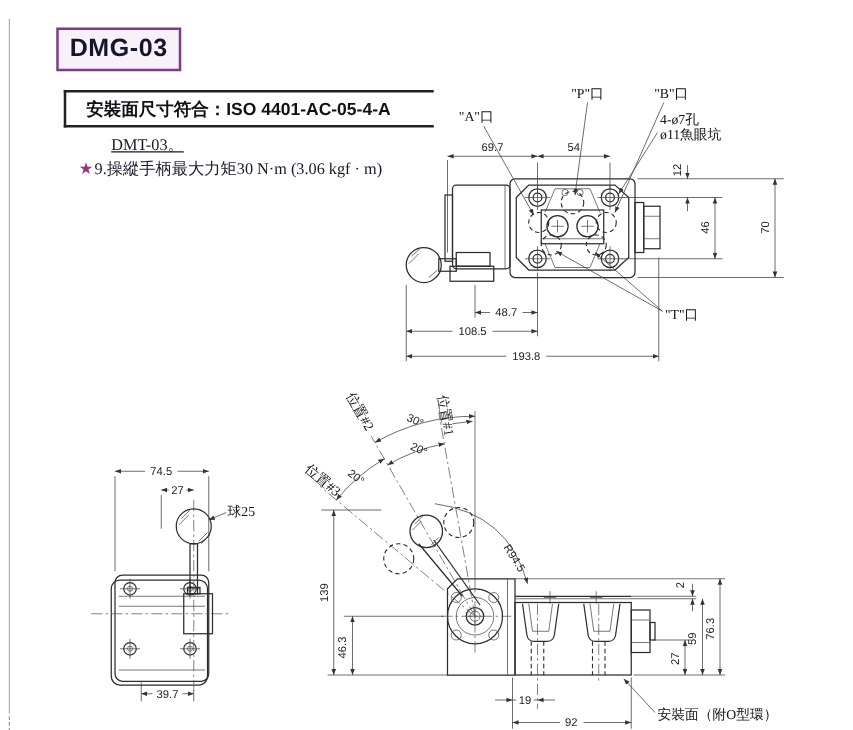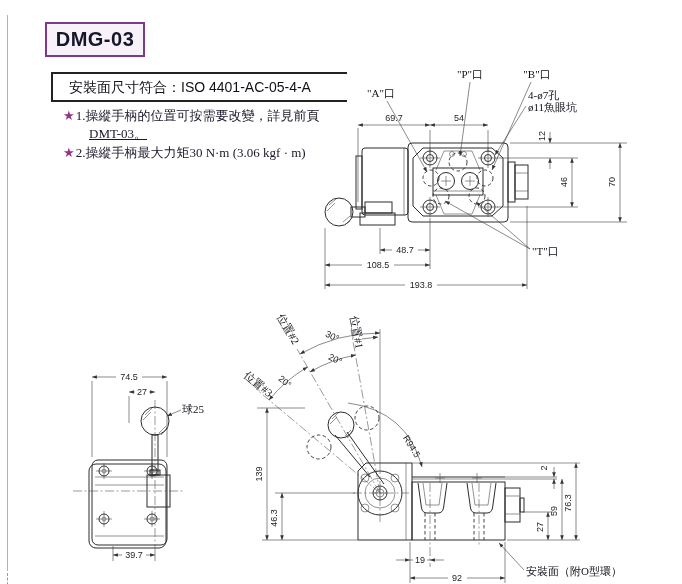--- a/index.html
+++ b/index.html
@@ -6,21 +6,21 @@
   #page{position:relative;width:682px;height:584px;background:#ffffff;overflow:hidden;
         font-family:"Liberation Sans",sans-serif;margin-top:15px;}
   .margin-line{position:absolute;left:7px;top:0;width:1px;height:556px;background:#b3b3b3;}
   .margin-dash{position:absolute;left:7px;top:558px;height:26px;width:0;border-left:1px dashed #9a9a9a;}
   .margin-dash-h{position:absolute;left:7px;top:574px;width:42px;height:0;border-top:1px dashed #9a9a9a;}
   .title-box{position:absolute;left:45px;top:7px;width:96px;height:31px;line-height:31px;
              border:2px solid #7b3a8c;background:#f8f1f9;color:#15152b;font-size:20px;
              font-weight:bold;text-align:center;letter-spacing:.5px;}
   .spec-box{position:absolute;left:51px;top:57px;width:278px;height:26px;line-height:26px;
             border-top:2px solid #222;border-bottom:2px solid #222;border-left:2px solid #222;
-            padding-left:16px;font-size:14px;font-weight:normal;color:#101018;}
+            padding-left:16px;font-size:14px;font-weight:bold;color:#101018;}
   .notes{position:absolute;left:63px;top:92px;width:290px;font-family:"Liberation Serif",serif;
          font-size:13px;color:#18182a;line-height:18px;}
   .note .star{color:#993189;margin-right:1px;}
   .note-cont{margin-left:26px;text-decoration:underline;}
   .note+.note, .note-cont+.note{margin-top:1px;}
   svg{position:absolute;overflow:visible;}
   .ln{stroke:#2d2d2d;stroke-width:1;fill:none;}
   .thin{stroke:#4a4a4a;stroke-width:.6;fill:none;}
   .dim{stroke:#3c3c3c;stroke-width:.6;fill:none;}
   .dash{stroke:#2d2d2d;stroke-width:.9;fill:none;stroke-dasharray:3.5 2.5;}
@@ -35,23 +35,22 @@
 <div id="page">
   <div class="margin-line"></div>
   <div class="margin-dash"></div>
   <div class="margin-dash-h"></div>
 
   <div class="title-box">DMG-03</div>
 
   <div class="spec-box">安裝面尺寸符合：ISO 4401-AC-05-4-A</div>
 
   <div class="notes">
-    <div class="note"><span class="star">★</span><span>1.操縱手柄的位置可按需要改變，詳見前頁</span></div>
     <div class="note-cont">DMT-03。</div>
-    <div class="note"><span class="star">★</span><span>2.操縱手柄最大力矩30 N·m (3.06 kgf · m)</span></div>
+    <div class="note"><span class="star">★</span><span>9.操縱手柄最大力矩30 N·m (3.06 kgf · m)</span></div>
   </div>
 
   <svg style="left:320px;top:45px" width="360" height="240" viewBox="0 0 360 240">
     <defs>
       <marker id="m1" viewBox="0 0 10 10" refX="9" refY="5" markerWidth="9" markerHeight="9" orient="auto-start-reverse">
         <path d="M0,1.6 L9,5 L0,8.4 Z" fill="#333"></path>
       </marker>
     </defs>
     <g>
       <rect class="ln" x="88" y="83" width="100" height="79" rx="4"></rect>

